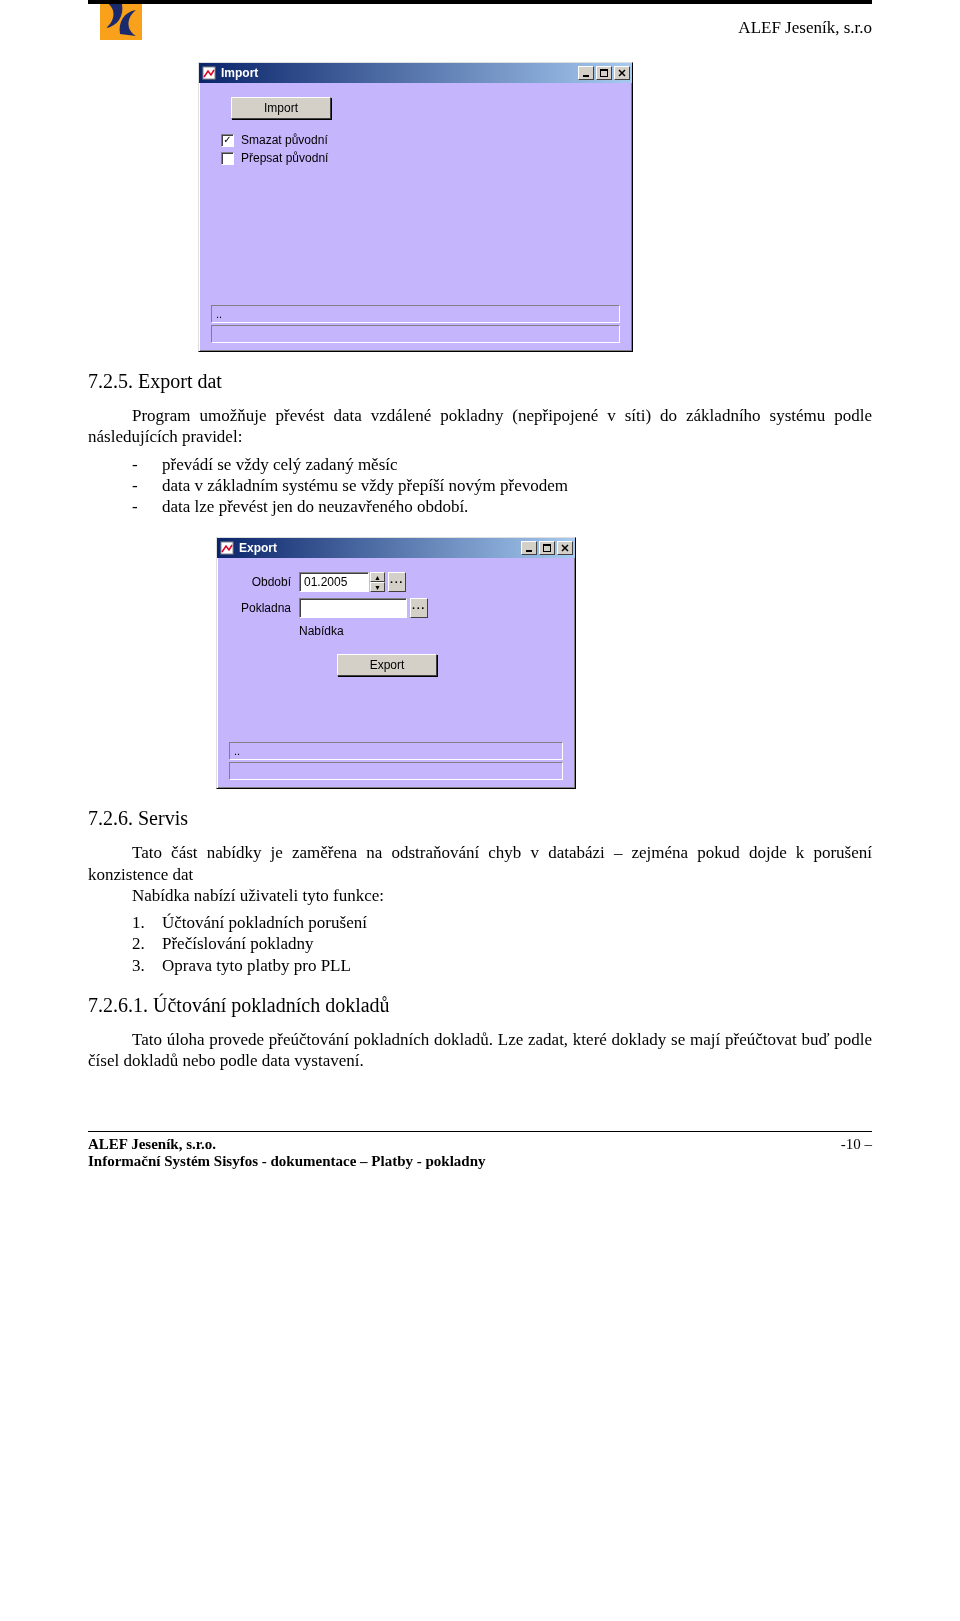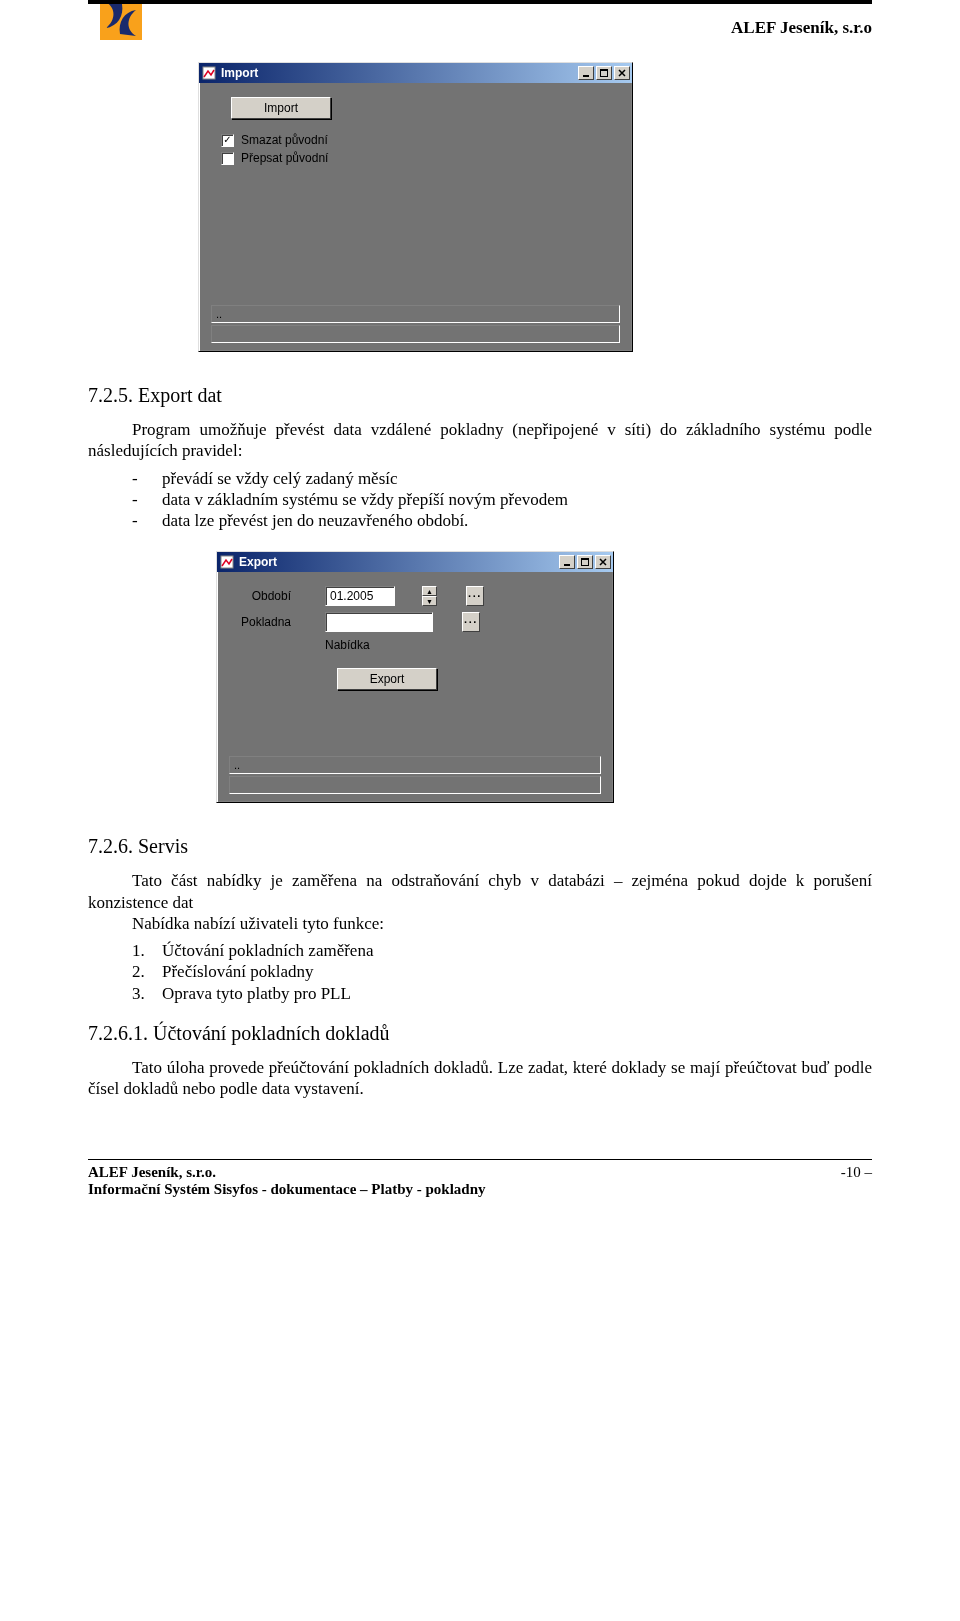--- a/index.html
+++ b/index.html
@@ -26,30 +26,30 @@
     left: 12px;
     top: -2px;
     width: 42px;
     height: 42px;
     background: #faa61a;
     overflow: hidden;
   }
   .logo svg { display: block; }
   .header-title {
     text-align: right;
-    font-weight: bold;
+    font-weight: normal;
     font-size: 17px;
     padding-top: 6px;
     padding-bottom: 6px;
   }
   
   .win {
     position: relative;
-    margin: 18px auto 32px auto;
-    background: #737373;
+    margin: 18px auto 18px auto;
+    background: #c4b5fd;
     border: 1px solid #000;
     border-top-color: #dfdfdf;
     border-left-color: #dfdfdf;
     box-shadow: inset 1px 1px 0 #fff, inset -1px -1px 0 #808080;
     font-family: Tahoma, Arial, sans-serif;
     font-size: 12px;
     color: #000;
   }
   .titlebar {
     display: flex;
@@ -112,21 +112,20 @@
     border-right-color: #fff;
     border-bottom-color: #fff;
     box-shadow: inset 1px 1px 0 #404040;
     display: flex; align-items: center; justify-content: center;
     font-size: 10px; line-height: 10px;
     color: #000;
   }
   .form-row {
     display: flex; align-items: center;
     margin: 6px 0;
-    gap: 26px;
   }
   .form-row .lbl {
     width: 72px;
     text-align: right;
     padding-right: 8px;
     font-size: 12px;
   }
   .tb {
     height: 20px;
     background: #fff;
@@ -260,21 +259,21 @@
   </div>
 
   <div class="sec-h">7.2.5. Export dat</div>
   <p class="para indent-first">Program umožňuje převést data vzdálené pokladny (nepřipojené v síti) do základního systému podle následujících pravidel:</p>
   <ul class="dash">
     <li>převádí se vždy celý zadaný měsíc</li>
     <li>data v základním systému se vždy přepíší novým převodem</li>
     <li>data lze převést jen do neuzavřeného období.</li>
   </ul>
 
-  <div class="win" style="width:398px; margin-left:128px; margin-top:20px;">
+  <div class="win" style="width:360px; margin-left:128px; margin-top:20px;">
     <div class="titlebar">
       <span class="appicon">
         <svg width="14" height="14" viewBox="0 0 14 14">
           <rect x="1" y="1" width="12" height="12" fill="#fff" stroke="#888"></rect>
           <path d="M2 11 L6 5 L9 9 L12 4" stroke="#d02" fill="none" stroke-width="1.5"></path>
         </svg>
       </span>
       <span class="title">Export</span>
       <span class="ctrls">
         <span class="ctrl">
@@ -321,21 +320,21 @@
         <div class="status-slot">..</div>
         <div class="status-slot"></div>
       </div>
     </div>
   </div>
 
   <div class="sec-h">7.2.6. Servis</div>
   <p class="para indent-first" style="margin-bottom:0;">Tato část nabídky je zaměřena na odstraňování chyb v databázi – zejména pokud dojde k porušení konzistence dat</p>
   <p class="para indent-first" style="text-indent:44px; margin-top:0;">Nabídka nabízí uživateli tyto funkce:</p>
   <ol class="num">
-    <li>Účtování pokladních zaměřena</li>
+    <li>Účtování pokladních porušení</li>
     <li>Přečíslování pokladny</li>
     <li>Oprava tyto platby pro PLL</li>
   </ol>
 
   <div class="sec-h">7.2.6.1. Účtování pokladních dokladů</div>
   <p class="para indent-first">Tato úloha provede přeúčtování pokladních dokladů. Lze zadat, které doklady se mají přeúčtovat buď podle čísel dokladů nebo podle data vystavení.</p>
 
   <div class="footer">
     <div>
       <div>ALEF Jeseník, s.r.o.</div>

